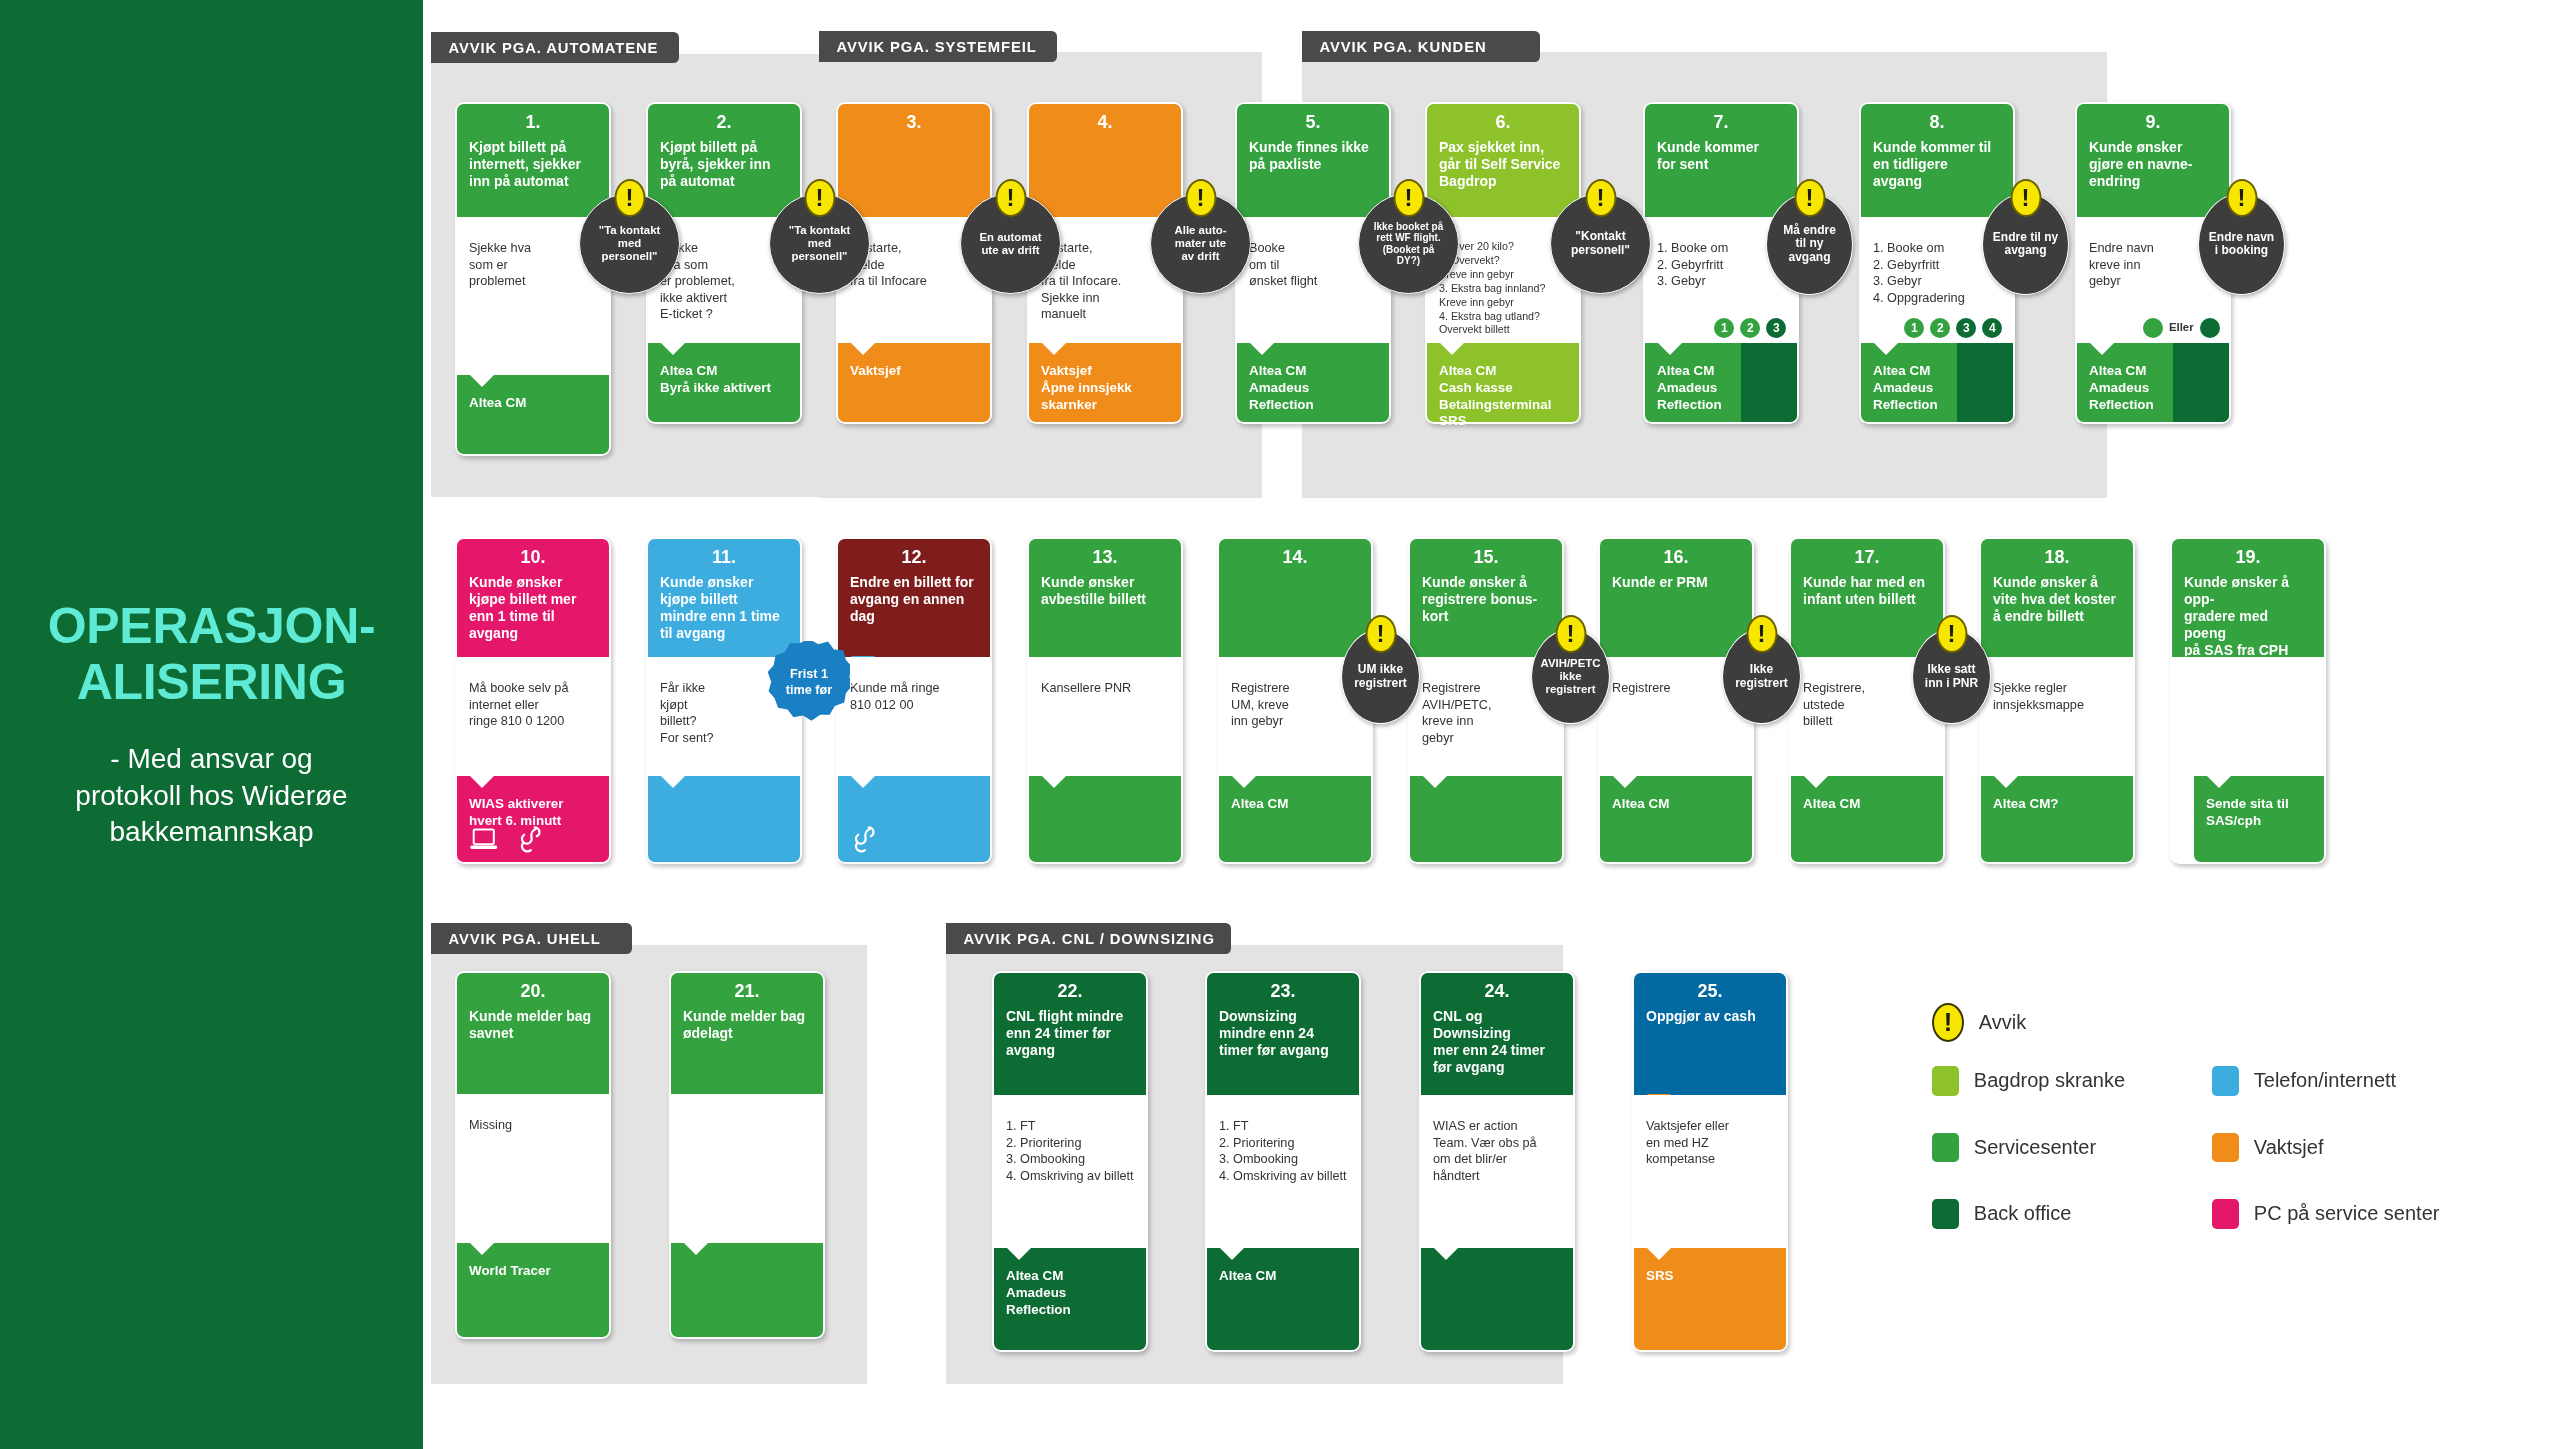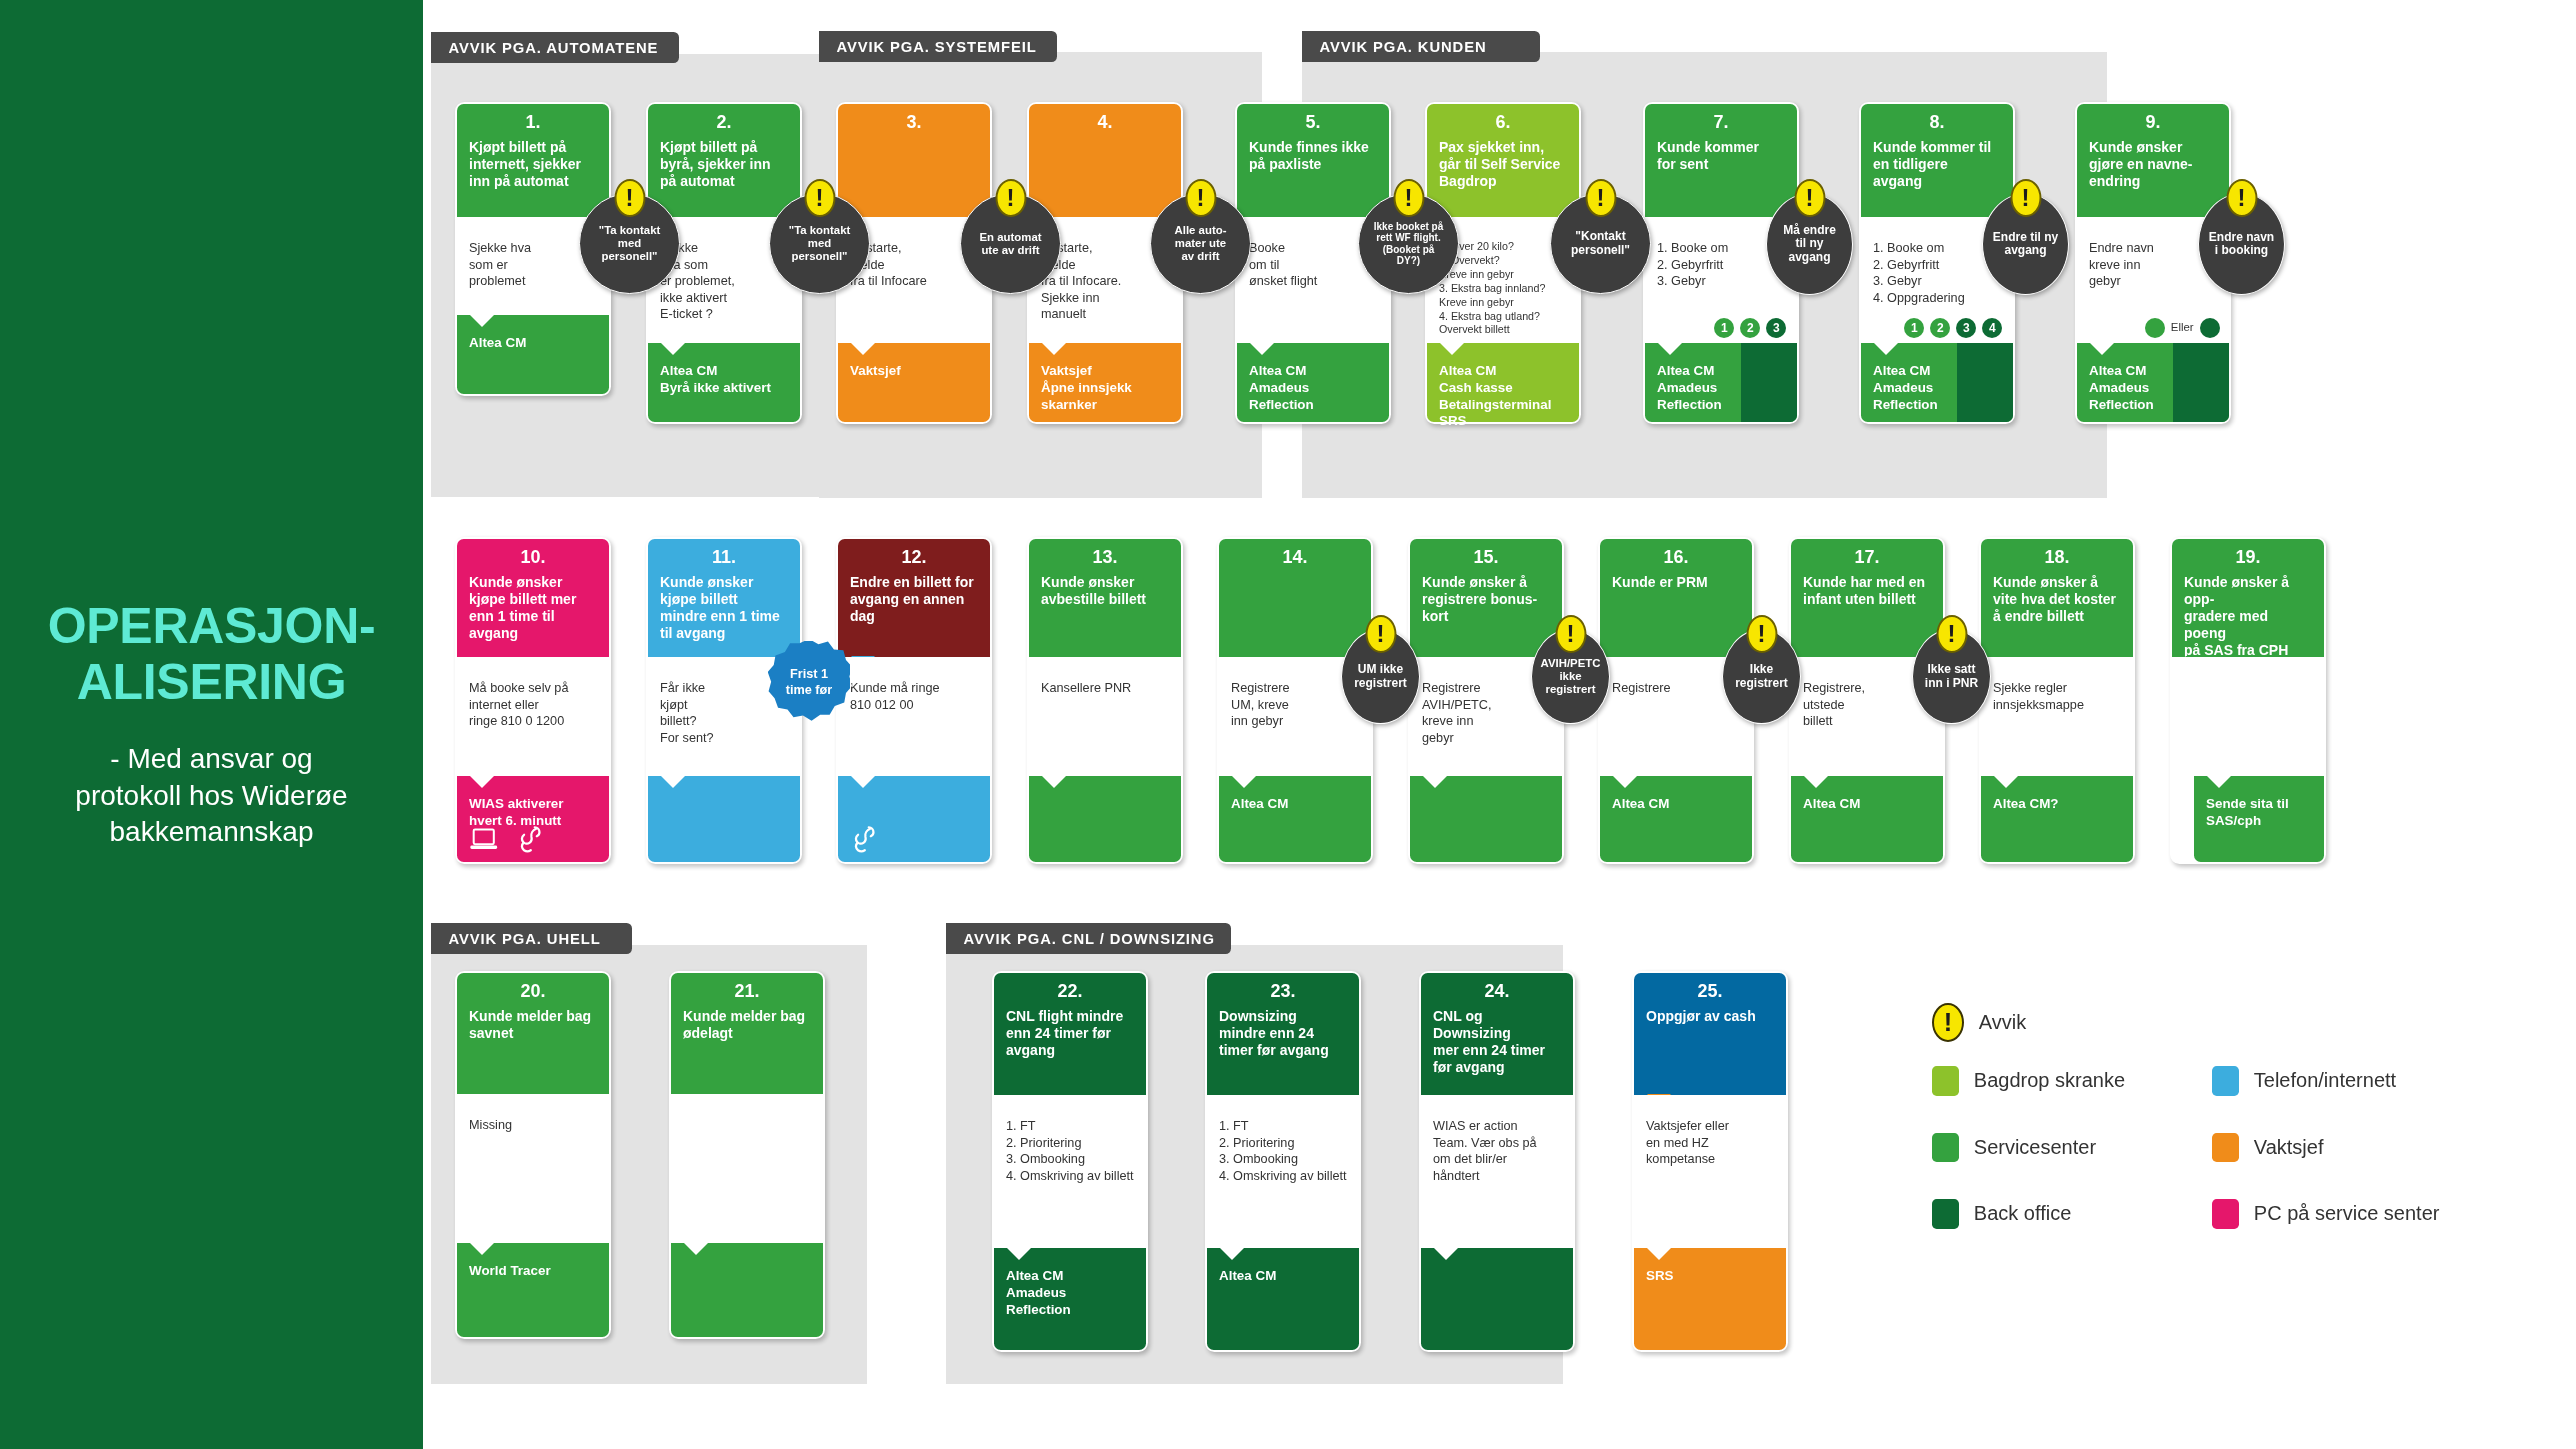--- a/index.html
+++ b/index.html
@@ -114,21 +114,21 @@
 
   
   .dots{display:flex;gap:6px;position:absolute;}
   .dot{
     width:20px;height:20px;border-radius:50%;
     display:flex;align-items:center;justify-content:center;
     color:#ffffff;font-size:12px;font-weight:bold;line-height:1;
   }
   .eller-row{position:absolute;display:flex;align-items:center;gap:6px;}
   .eller-dot{width:20px;height:20px;border-radius:50%;}
-  .eller-txt{color:#333;font-size:11.4px;font-weight:normal;}
+  .eller-txt{color:#333;font-size:11.4px;font-weight:bold;}
 
   
   .ficons{position:absolute;left:12px;bottom:9.4px;display:flex;gap:17.4px;align-items:flex-end;}
   .ficons svg{display:block;}
 
   
   #legend{position:absolute;left:1932px;top:1003px;width:590px;}
   .lg-avvik{display:flex;align-items:center;gap:14.8px;margin-bottom:24px;}
   .lg-bang{
     width:32px;height:39px;border-radius:50%;background:#f7e600;
@@ -165,21 +165,21 @@
     <div class="panel" style="left: 523px; top: 945px; width: 617px; height: 439px;"></div>
     <div class="panel-tab" style="left: 523px; top: 923px; width: 285px;">AVVIK PGA.  CNL / DOWNSIZING</div>
     <div class="card" style="left: 32px; top: 102px;">
       <div class="card-head" style="background: rgb(52, 162, 63); height: 113px;">
         <div class="card-num">1.</div>
         <div class="card-title">Kjøpt billett på
 internett, sjekker
 inn på automat</div>
         <div class="notch" style="border-top-color: rgb(52, 162, 63);"></div>
       </div>
-      <div class="card-body" style="height: 98px;">Sjekke hva
+      <div class="card-body" style="height: 158px;">Sjekke hva
 som er
 problemet</div>
       <div class="card-foot" style="background: rgb(52, 162, 63); height: 79px;">Altea CM<div class="foot-notch"></div></div>
     </div>
     <div class="bubble" style="left: 156px; top: 193px; width: 101px; height: 101px; font-size: 11.4px;">"Ta kontakt
 med
 personell"<div class="bang">!</div></div>
     <div class="card" style="left: 223px; top: 102px;">
       <div class="card-head" style="background: rgb(52, 162, 63); height: 113px;">
         <div class="card-num">2.</div>

